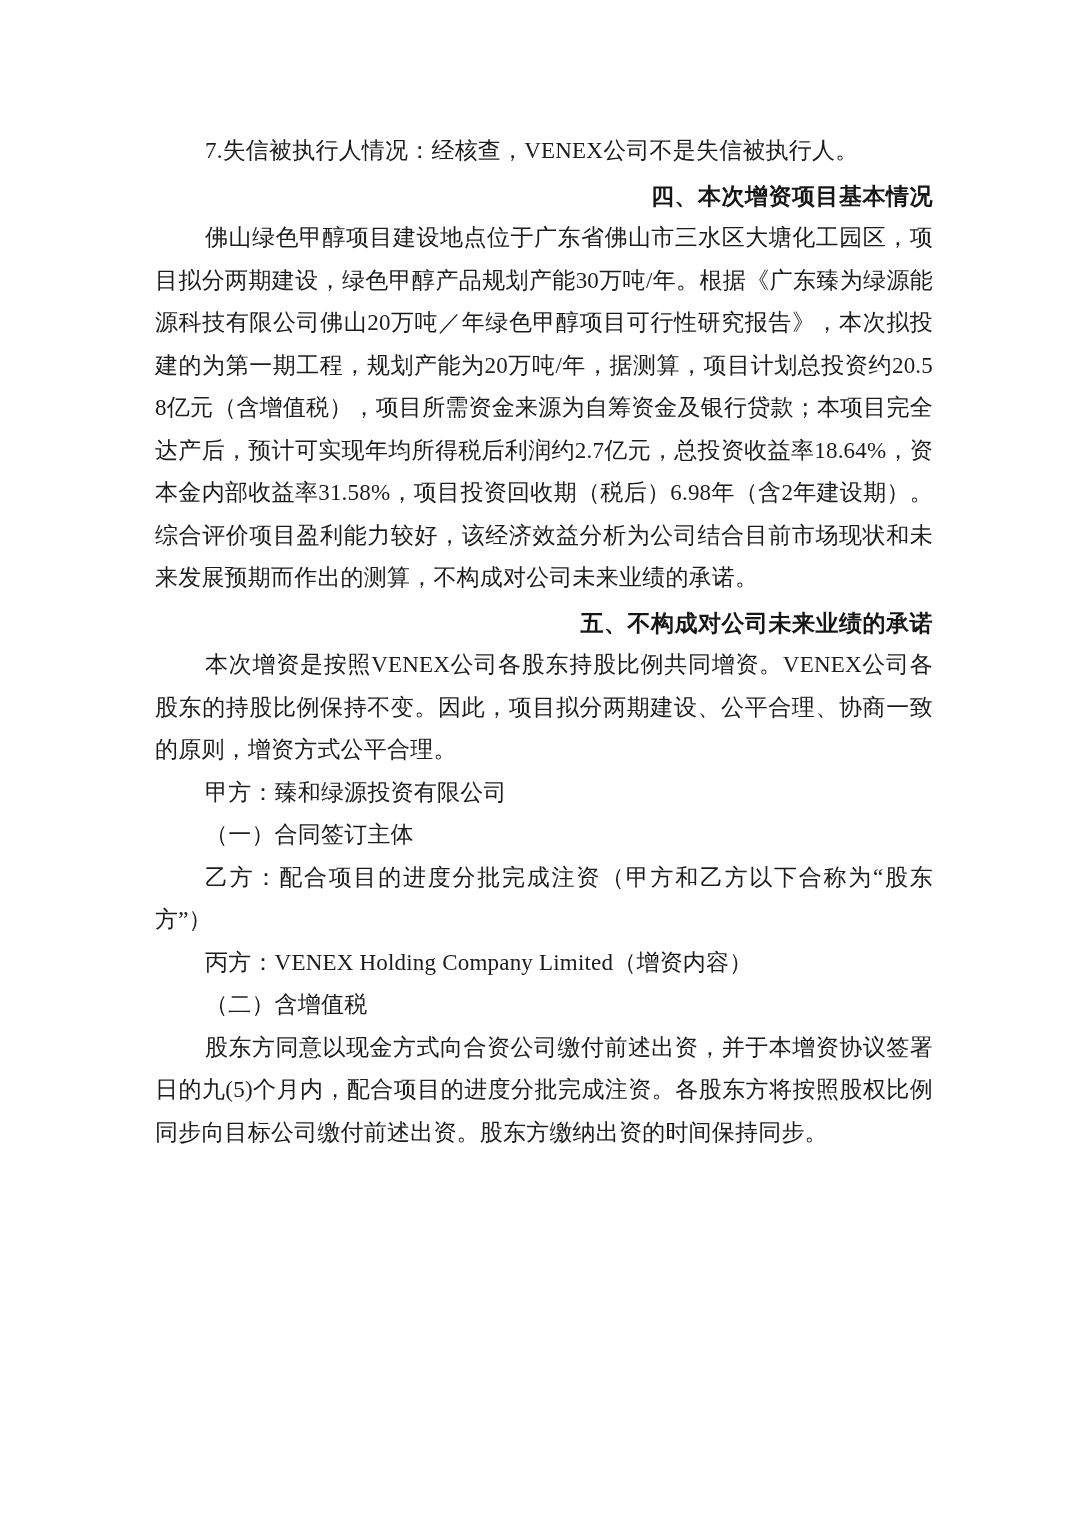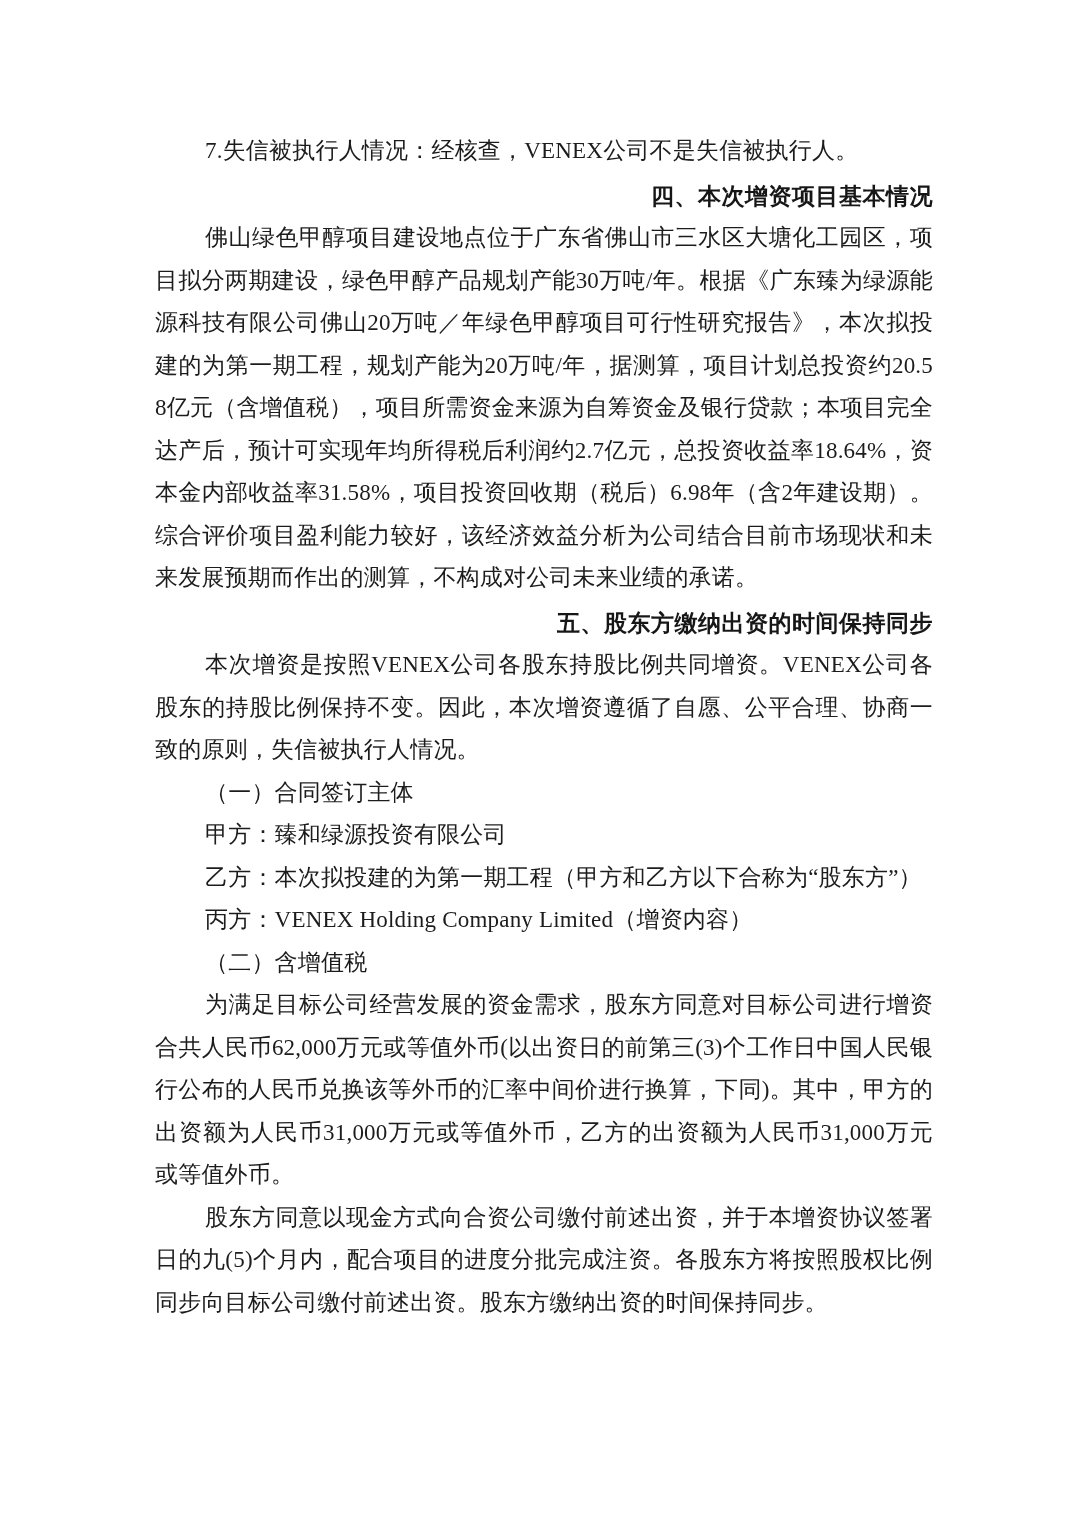--- a/index.html
+++ b/index.html
@@ -60,23 +60,22 @@
   }
 </style>
 </head>
 <body>
 
 <div class="page">
   <div class="content">
     <p class="para">7.失信被执行人情况：经核查，VENEX公司不是失信被执行人。</p>
     <p class="heading">四、本次增资项目基本情况</p>
     <p class="para">佛山绿色甲醇项目建设地点位于广东省佛山市三水区大塘化工园区，项目拟分两期建设，绿色甲醇产品规划产能30万吨/年。根据《广东臻为绿源能源科技有限公司佛山20万吨／年绿色甲醇项目可行性研究报告》，本次拟投建的为第一期工程，规划产能为20万吨/年，据测算，项目计划总投资约20.58亿元（含增值税），项目所需资金来源为自筹资金及银行贷款；本项目完全达产后，预计可实现年均所得税后利润约2.7亿元，总投资收益率18.64%，资本金内部收益率31.58%，项目投资回收期（税后）6.98年（含2年建设期）。综合评价项目盈利能力较好，该经济效益分析为公司结合目前市场现状和未来发展预期而作出的测算，不构成对公司未来业绩的承诺。</p>
-    <p class="heading">五、股东方缴纳出资的时间保持同步</p>
-    <p class="para">本次增资是按照VENEX公司各股东持股比例共同增资。VENEX公司各股东的持股比例保持不变。因此，本次增资遵循了自愿、公平合理、协商一致的原则，失信被执行人情况。</p>
+    <p class="heading">五、不构成对公司未来业绩的承诺</p>
+    <p class="para">本次增资是按照VENEX公司各股东持股比例共同增资。VENEX公司各股东的持股比例保持不变。因此，项目拟分两期建设、公平合理、协商一致的原则，增资方式公平合理。</p>
+    <p class="para">甲方：臻和绿源投资有限公司</p>
     <p class="para">（一）合同签订主体</p>
-    <p class="para">甲方：臻和绿源投资有限公司</p>
-    <p class="para">乙方：本次拟投建的为第一期工程（甲方和乙方以下合称为“股东方”）</p>
+    <p class="para">乙方：配合项目的进度分批完成注资（甲方和乙方以下合称为“股东方”）</p>
     <p class="para">丙方：VENEX Holding Company Limited（增资内容）</p>
     <p class="para">（二）含增值税</p>
-    <p class="para">为满足目标公司经营发展的资金需求，股东方同意对目标公司进行增资合共人民币62,000万元或等值外币(以出资日的前第三(3)个工作日中国人民银行公布的人民币兑换该等外币的汇率中间价进行换算，下同)。其中，甲方的出资额为人民币31,000万元或等值外币，乙方的出资额为人民币31,000万元或等值外币。</p>
     <p class="para">股东方同意以现金方式向合资公司缴付前述出资，并于本增资协议签署日的九(5)个月内，配合项目的进度分批完成注资。各股东方将按照股权比例同步向目标公司缴付前述出资。股东方缴纳出资的时间保持同步。</p>
   </div>
 </div>
 
 </body></html>

